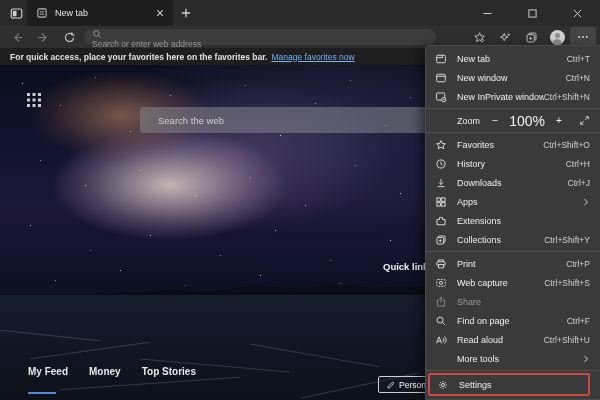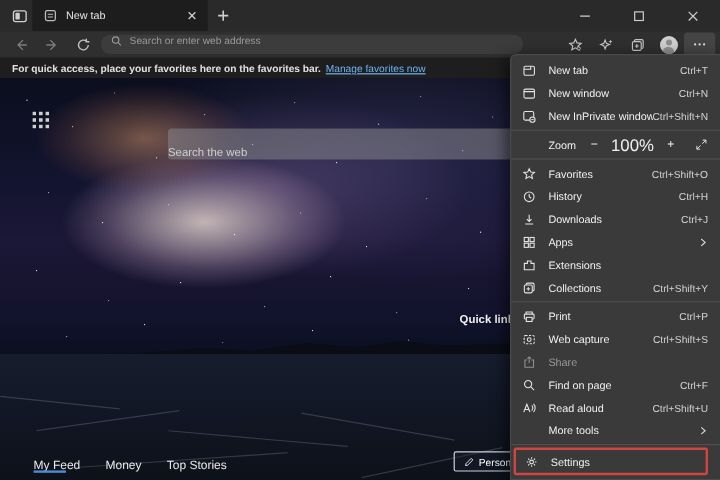--- a/index.html
+++ b/index.html
@@ -14,21 +14,21 @@
   #tab .favicon { width:12px; height:12px; margin-right:7px; flex:none; }
   #tab .tab-title { font-size:9px; color:#e6e6e6; flex:1; white-space:nowrap; overflow:hidden; }
   #tab .tab-close { width:14px; height:14px; display:flex; align-items:center; justify-content:center; border-radius:2px; }
   #newtab-btn { position:absolute; left:176px; top:4px; width:20px; height:18px; display:flex; align-items:center; justify-content:center; border-radius:2px; }
   #win-controls { position:absolute; right:0; top:0; height:26px; display:flex; }
   .win-ctl { width:45px; height:26px; display:flex; align-items:center; justify-content:center; }
 
   
   #toolbar { position:absolute; top:26px; left:0; right:0; height:22px; background:#2f2f2f; display:flex; align-items:center; }
   .nav-btn { width:26px; height:22px; display:flex; align-items:center; justify-content:center; }
-  #addressbar { position:absolute; left:84px; top:3px; width:352px; height:16px; background:#3c3c3c; border-radius:8px; display:flex; align-items:flex-start; padding:0 8px; }
+  #addressbar { position:absolute; left:84px; top:3px; width:352px; height:16px; background:#3c3c3c; border-radius:8px; display:flex; align-items:flex-start; padding:0 8px;flex-direction:column; }
   #addressbar svg { flex:none; margin-right:6px; }
   #address-input { background:transparent; border:none; outline:none; color:#cfcfcf; font-size:8.5px; width:100%; font-family:"Liberation Sans",sans-serif; }
   #address-input::placeholder { color:#9a9a9a; }
   #toolbar-right { position:absolute; right:4px; top:0; height:22px; display:flex; align-items:center; }
   .tool-ic { width:26px; height:20px; display:flex; align-items:center; justify-content:center; border-radius:3px; }
   #avatar { width:15px; height:15px; border-radius:50%; background:#cfcfcf; position:relative; overflow:hidden; }
   #avatar .head { position:absolute; top:3px; left:5px; width:5px; height:5px; border-radius:50%; background:#8f8f8f; }
   #avatar .body { position:absolute; top:9px; left:2.5px; width:10px; height:6px; border-radius:5px 5px 0 0; background:#8f8f8f; }
   #more-btn { background:#454545; }
 
@@ -52,30 +52,30 @@
       315px 38px rgba(255,255,255,.8), 350px 15px rgba(255,255,255,.6), 385px 60px #fff, 410px 32px rgba(255,255,255,.7),
       40px 95px rgba(255,255,255,.7), 85px 120px #fff, 140px 105px rgba(255,255,255,.6), 195px 130px #fff,
       250px 112px rgba(255,255,255,.7), 305px 140px #fff, 355px 100px rgba(255,255,255,.6), 400px 128px #fff,
       30px 160px #fff, 90px 185px rgba(255,255,255,.6), 150px 170px #fff, 220px 190px rgba(255,255,255,.7),
       275px 165px #fff, 330px 195px rgba(255,255,255,.6), 390px 175px #fff, 55px 215px rgba(255,255,255,.7),
       120px 205px #fff, 185px 220px rgba(255,255,255,.5), 260px 210px #fff, 340px 218px rgba(255,255,255,.6); }
   #mountains { position:absolute; left:0; top:212px; width:430px; height:22px; }
   #water { position:absolute; left:0; top:230px; width:100%; height:105px;
     background:linear-gradient(180deg,#161d2c 0%, #121827 35%, #0d1119 100%); }
   .crack { position:absolute; height:1px; background:rgba(200,210,225,.20); }
-  #search-web { position:absolute; left:140px; top:42px; width:310px; height:26px; background:rgba(133,133,138,.55); border-radius:3px; display:flex; align-items:flex-end; }
+  #search-web { position:absolute; left:140px; top:42px; width:310px; height:26px; background:rgba(133,133,138,.55); border-radius:3px; display:flex; align-items:center; padding-left:18px; }
   #search-web input { background:transparent; border:none; outline:none; width:90%; font-size:9.5px; color:#e0e0e0; font-family:"Liberation Sans",sans-serif; }
   #search-web input::placeholder { color:#cfcfcf; }
   #apps-grid { position:absolute; left:27px; top:28px; width:14px; height:14px; }
   #weather { position:absolute; left:58px; top:23px; display:flex; align-items:flex-start; }
   #weather .temp { font-size:14px; color:#fff; font-weight:bold; margin-left:5px; line-height:20px; }
   #weather .unit { font-size:8px; color:#e8e8e8; margin-left:1px; margin-top:3px; }
   #quick-links { position:absolute; left:383px; top:196px; font-size:9.5px; font-weight:bold; color:#f2f2f2; white-space:nowrap; }
   #feed-tabs { position:absolute; left:28px; bottom:6px; display:flex; gap:21px; }
-  .feed-tab { font-size:10px; font-weight:normal; color:#e9e9e9; padding-bottom:0; position:relative; white-space:nowrap; }
+  .feed-tab { font-size:10px; font-weight:bold; color:#e9e9e9; padding-bottom:17px; position:relative; white-space:nowrap; }
   .feed-tab.active::after { content:""; position:absolute; left:0; bottom:0; width:70%; height:2px; background:#4c8bd4; }
   #personalize { position:absolute; left:378px; bottom:7px; height:17px; display:flex; align-items:center; gap:4px; padding:0 8px; border:1px solid #c9d1d9; border-radius:2px; background:rgba(22,32,48,.4); color:#fff; font-size:8.5px; white-space:nowrap; }
 
   
   #menu { position:absolute; top:45px; right:0; bottom:0; width:175px; background:#3a3a3a; border:1px solid #4a4a4a; border-right:none; border-radius:5px 0 0 0; box-shadow:-3px 3px 12px rgba(0,0,0,.55); padding-top:3px; z-index:50; overflow:hidden; }
   .menu-row { height:19px; display:flex; align-items:center; padding:0 10px 0 8px; color:#f0f0f0; font-size:9px; cursor:default; }
   .mi-icon { width:14px; height:14px; flex:none; display:flex; align-items:center; justify-content:center; margin-right:9px; }
   .mi-icon.empty { visibility:hidden; }
   .mi-label { flex:1; white-space:nowrap; overflow:hidden; }
   .mi-shortcut { color:#d2d2d2; font-size:8.5px; white-space:nowrap; }

